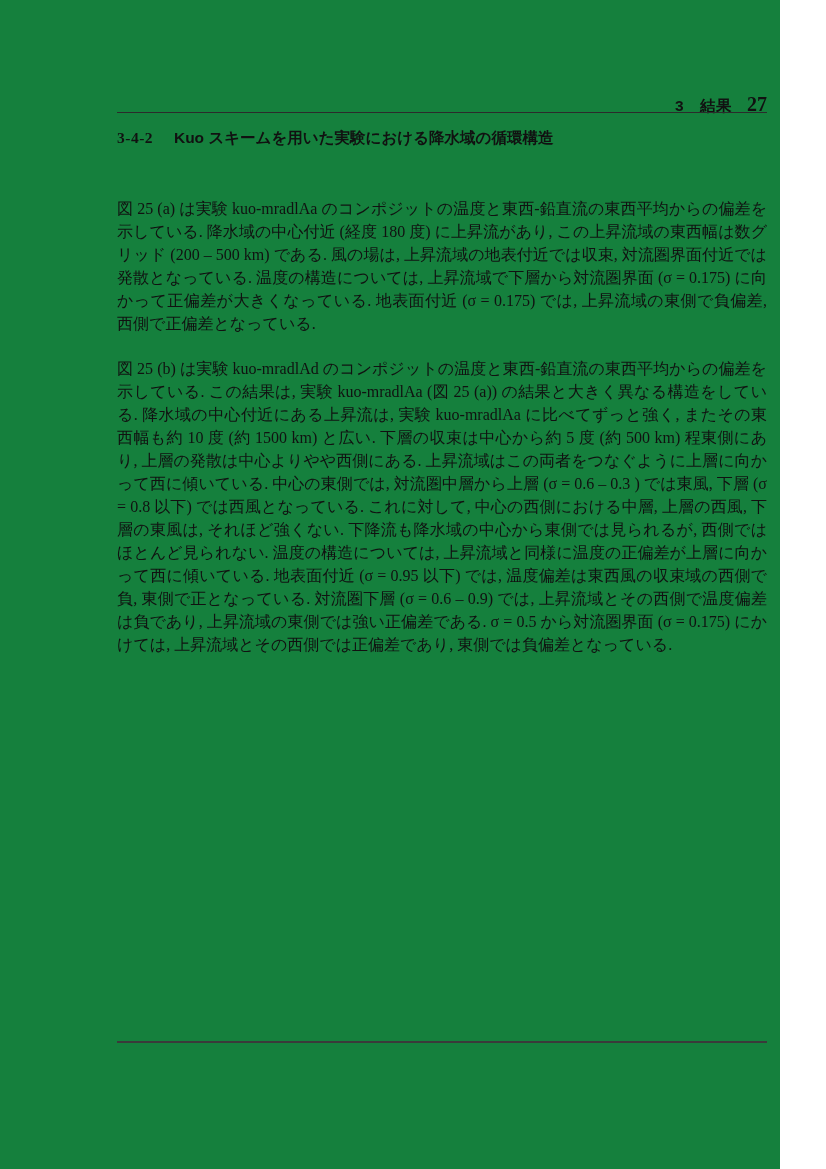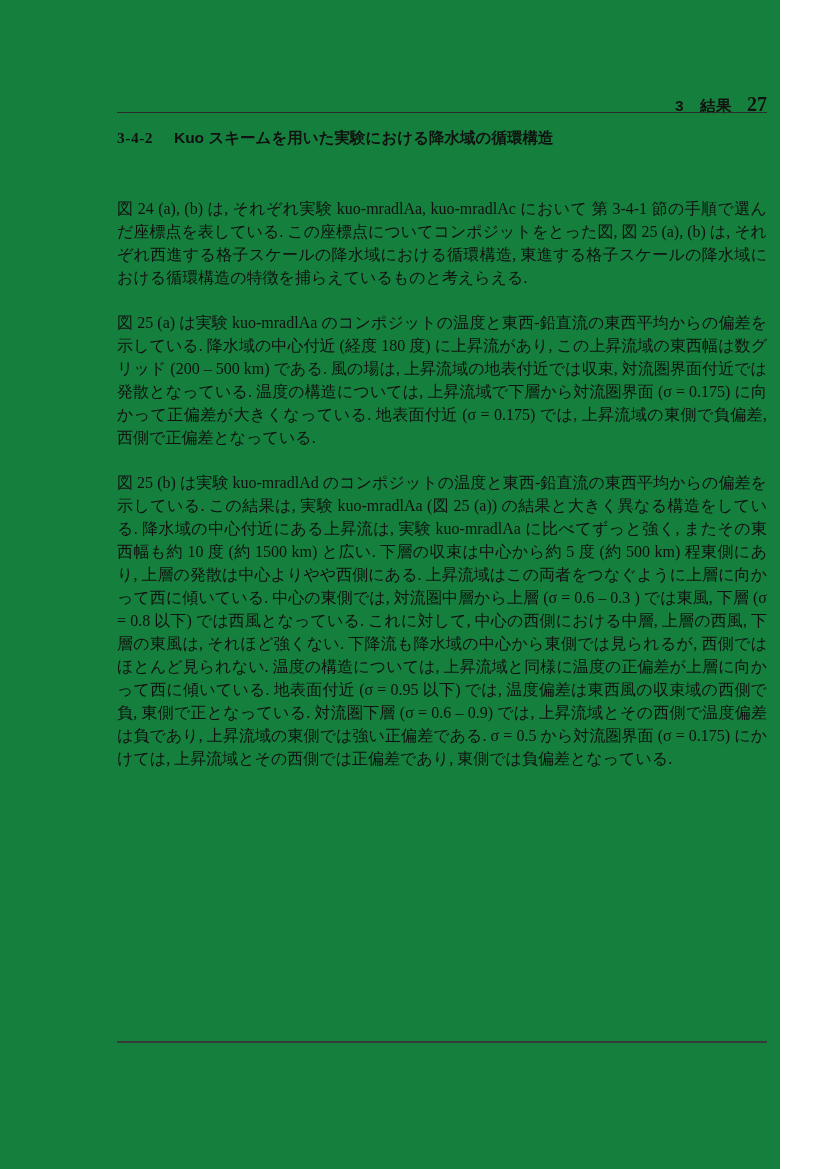--- a/index.html
+++ b/index.html
@@ -98,20 +98,19 @@
   </div>
 
   <div class="header-rule"></div>
 
   <div class="section-heading">
     <span class="heading-number">3-4-2</span>
     <span class="heading-title">Kuo スキームを用いた実験における降水域の循環構造</span>
   </div>
 
   <div class="body-text">
-    <p>図 24 (a), (b) は, それぞれ実験 kuo-mradlAa, kuo-mradlAc において 第 3-4-1 節の手順で選んだ座標点を表している. この座標点についてコンポジットをとった図, 図 25 (a), (b) は, それぞれ西進する格子スケールの降水域における循環構造, 東進する格子スケールの降水域における循環構造の特徴を捕らえているものと考えらえる.</p>
     <p>図 25 (a) は実験 kuo-mradlAa のコンポジットの温度と東西-鉛直流の東西平均からの偏差を示している. 降水域の中心付近 (経度 180 度) に上昇流があり, この上昇流域の東西幅は数グリッド (200 – 500 km) である. 風の場は, 上昇流域の地表付近では収束, 対流圏界面付近では発散となっている. 温度の構造については, 上昇流域で下層から対流圏界面 (σ = 0.175) に向かって正偏差が大きくなっている. 地表面付近 (σ = 0.175) では, 上昇流域の東側で負偏差, 西側で正偏差となっている.</p>
     <p>図 25 (b) は実験 kuo-mradlAd のコンポジットの温度と東西-鉛直流の東西平均からの偏差を示している. この結果は, 実験 kuo-mradlAa (図 25 (a)) の結果と大きく異なる構造をしている. 降水域の中心付近にある上昇流は, 実験 kuo-mradlAa に比べてずっと強く, またその東西幅も約 10 度 (約 1500 km) と広い. 下層の収束は中心から約 5 度 (約 500 km) 程東側にあり, 上層の発散は中心よりやや西側にある. 上昇流域はこの両者をつなぐように上層に向かって西に傾いている. 中心の東側では, 対流圏中層から上層 (σ = 0.6 – 0.3 ) では東風, 下層 (σ = 0.8 以下) では西風となっている. これに対して, 中心の西側における中層, 上層の西風, 下層の東風は, それほど強くない. 下降流も降水域の中心から東側では見られるが, 西側ではほとんど見られない. 温度の構造については, 上昇流域と同様に温度の正偏差が上層に向かって西に傾いている. 地表面付近 (σ = 0.95 以下) では, 温度偏差は東西風の収束域の西側で負, 東側で正となっている. 対流圏下層 (σ = 0.6 – 0.9) では, 上昇流域とその西側で温度偏差は負であり, 上昇流域の東側では強い正偏差である. σ = 0.5 から対流圏界面 (σ = 0.175) にかけては, 上昇流域とその西側では正偏差であり, 東側では負偏差となっている.</p>
   </div>
 
   <div class="footer-rule"></div>
 
 </div>
 
 </body></html>

